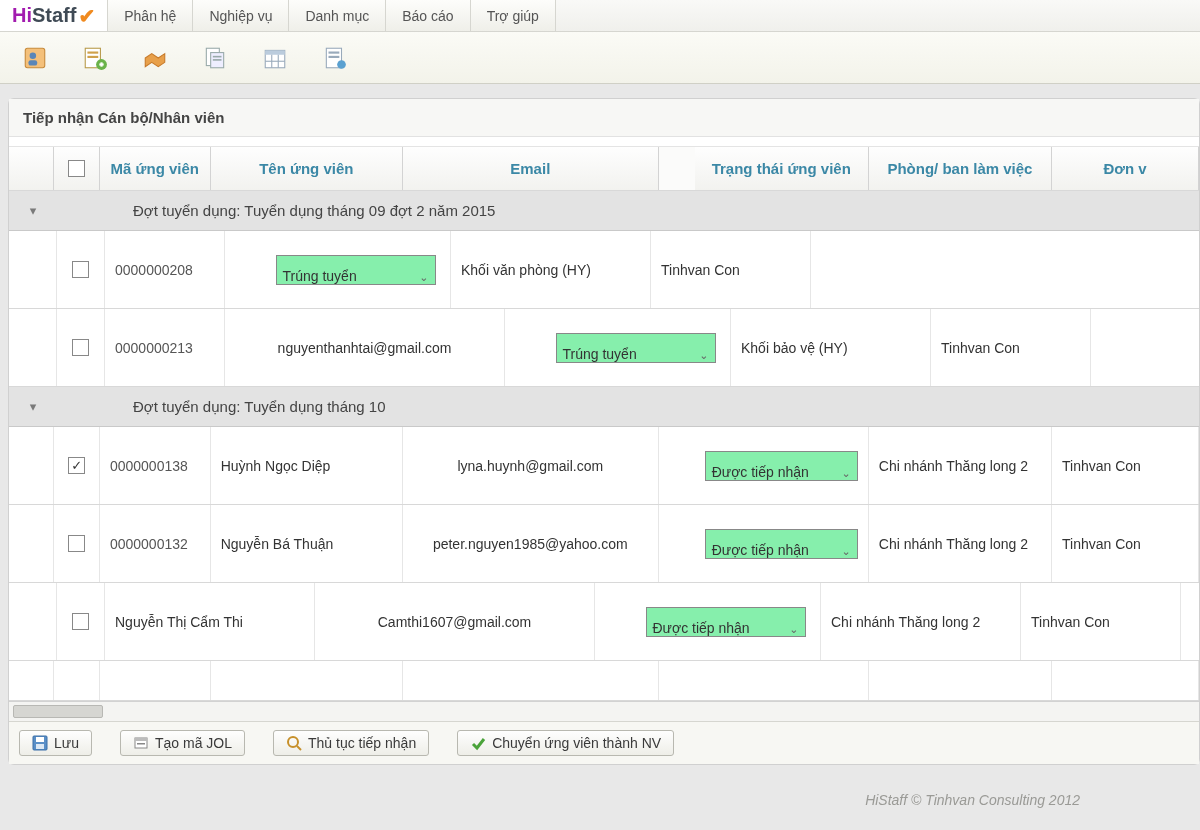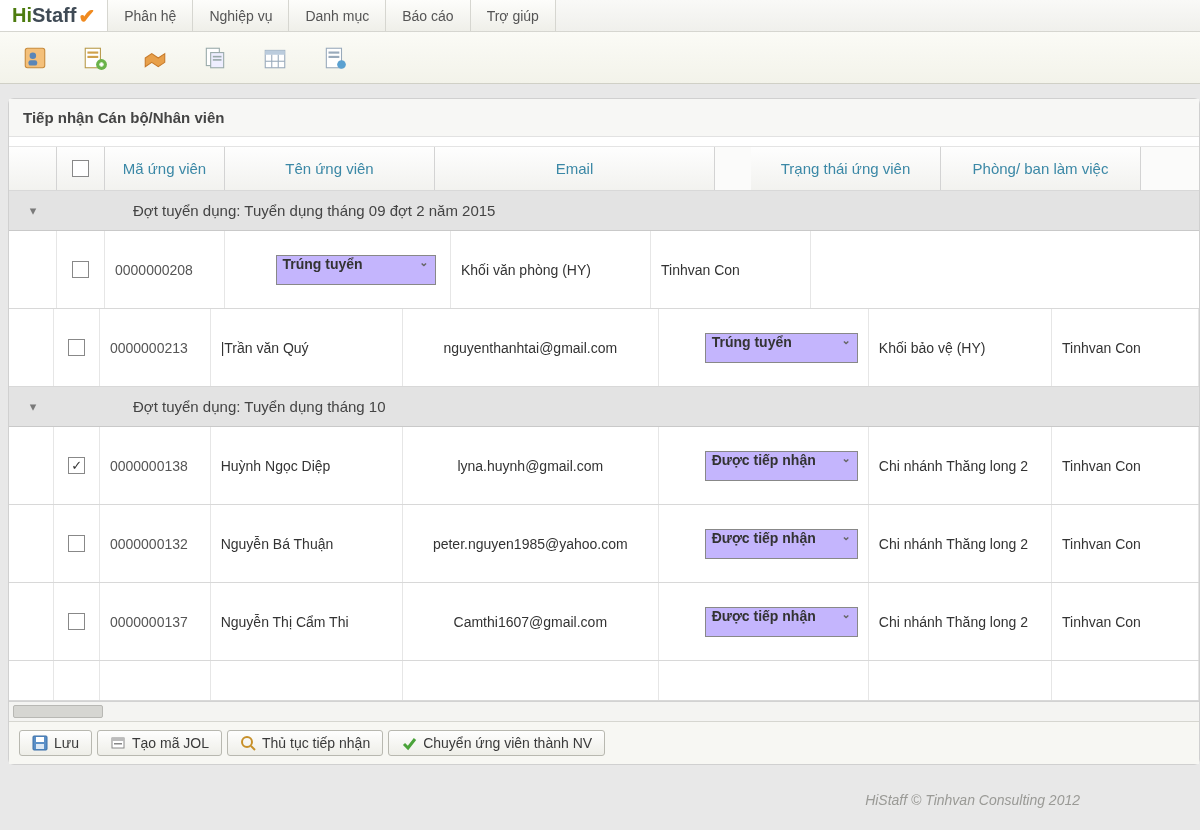--- a/index.html
+++ b/index.html
@@ -25,21 +25,21 @@
     .logo {
       display: flex;
       align-items: center;
       padding: 0 12px;
       font-size: 20px;
       font-weight: 600;
       color: #4a6a7a;
       border-right: 1px solid #d6d6d0;
       background: #fff;
     }
-    .logo .hi { color: #4d7c0f; }
+    .logo .hi { color: #a21caf; }
     .logo .staff { color: #3f4a55; font-weight: 700;}
     .logo .check { color: #f08a1f; font-weight: 700; margin-left: 2px;}
     .menu-item {
       padding: 0 16px;
       display: flex;
       align-items: center;
       border-right: 1px solid #d6d6d0;
       color: #555;
       cursor: pointer;
       background: linear-gradient(#fdfdfb,#efefe9);
@@ -107,21 +107,21 @@
       border-right: 1px solid #e6e6e6;
       display: flex;
       align-items: center;
       padding: 6px 10px;
       overflow: hidden;
       white-space: nowrap;
     }
     .row.group .cell { border-right: none; }
     .row.head .cell {
       color: #3b88a6;
-      font-weight: 400;
+      font-weight: 700;
       font-size: 15px;
       justify-content: center;
       border-right: 1px solid #d3d3d3;
       background: linear-gradient(#fefefe,#f2f2ef);
     }
     .c-expand { width: 48px; justify-content: center; }
     .c-check  { width: 48px; justify-content: center; }
     .c-code   { width: 120px; }
     .c-name   { width: 210px; }
     .c-email  { width: 280px; justify-content: center;}
@@ -138,27 +138,26 @@
       background: #fff;
       display:inline-flex; align-items:center; justify-content:center;
       font-size:13px; color:#333;
     }
 
     .status-select {
       width: 160px;
       height: 30px;
       border: 1px solid #888;
       display: flex;
-      align-items: flex-start;
+      align-items: flex-end;
       justify-content: space-between;
       padding: 0 6px;
-      background: #c4b5fd;
+      background: #86efac;
       font-size: 14px;
       cursor: pointer;
-      font-weight: bold;
     }
     .status-select .caret {
       font-size: 11px; color:#666;
     }
 
     .expand-icon {
       color:#7a7a7a; font-size: 13px;
       cursor:pointer;
     }
 
@@ -179,21 +178,21 @@
       position:absolute; left:4px; top:3px;
       width: 90px; height: 13px;
       background: #d6d6d2;
       border:1px solid #b8b8b4;
       border-radius:2px;
     }
 
     
     .actionbar {
       display:flex;
-      gap:5px;
+      gap:28px;
       padding:8px 10px;
       background:#f7f7f3;
       border-top:1px solid #d6d6d0;
     }
     .btn {
       display:flex; align-items:center; gap:6px;
       padding: 4px 12px;
       border:1px solid #b8b8b0;
       background: linear-gradient(#fefefe,#eeeee8);
       border-radius:3px;
@@ -287,20 +286,21 @@
     <div class="row head">
       <div class="cell c-expand"></div>
       <div class="cell c-check">
           <span class="chk"></span>
         </div>
       <div class="cell c-code">Mã ứng viên</div>
       <div class="cell c-name">Tên ứng viên</div>
       <div class="cell c-email">Email</div>
       <div class="cell c-status">Trạng thái ứng viên</div>
       <div class="cell c-dept">Phòng/ ban làm việc</div>
+      <div class="cell c-unit">Đơn v</div>
     </div>
 
     <div class="row group">
       <div class="cell c-expand">
           <span class="expand-icon">▾</span>
         </div>
       <div class="cell group-text" style="flex:1">Đợt tuyển dụng: Tuyển dụng tháng 09 đợt 2 năm 2015</div>
     </div>
     <div class="row">
       <div class="cell c-expand"></div>
@@ -316,21 +316,20 @@
         </div>
       <div class="cell c-dept">Khối văn phòng (HY)</div>
       <div class="cell c-unit">Tinhvan Con</div>
     </div>
     <div class="row">
       <div class="cell c-expand"></div>
       <div class="cell c-check">
           <span class="chk"></span>
         </div>
       <div class="cell c-code">0000000213</div>
-      <div class="cell c-name">|Trần văn Quý</div>
       <div class="cell c-email">nguyenthanhtai@gmail.com</div>
       <div class="cell c-status">
           <div class="status-select">
             <span>Trúng tuyển</span>
             <span class="caret">⌄</span>
           </div>
         </div>
       <div class="cell c-dept">Khối bảo vệ (HY)</div>
       <div class="cell c-unit">Tinhvan Con</div>
     </div>
@@ -373,21 +372,20 @@
           </div>
         </div>
       <div class="cell c-dept">Chi nhánh Thăng long 2</div>
       <div class="cell c-unit">Tinhvan Con</div>
     </div>
     <div class="row">
       <div class="cell c-expand"></div>
       <div class="cell c-check">
           <span class="chk"></span>
         </div>
-      <div class="cell c-code">0000000137</div>
       <div class="cell c-name">Nguyễn Thị Cẩm Thi</div>
       <div class="cell c-email">Camthi1607@gmail.com</div>
       <div class="cell c-status">
           <div class="status-select">
             <span>Được tiếp nhận</span>
             <span class="caret">⌄</span>
           </div>
         </div>
       <div class="cell c-dept">Chi nhánh Thăng long 2</div>
       <div class="cell c-unit">Tinhvan Con</div>

